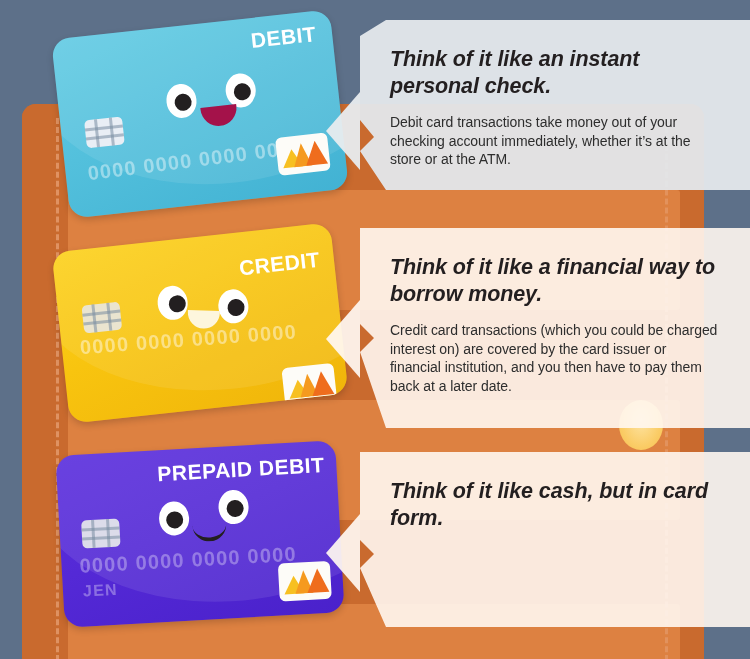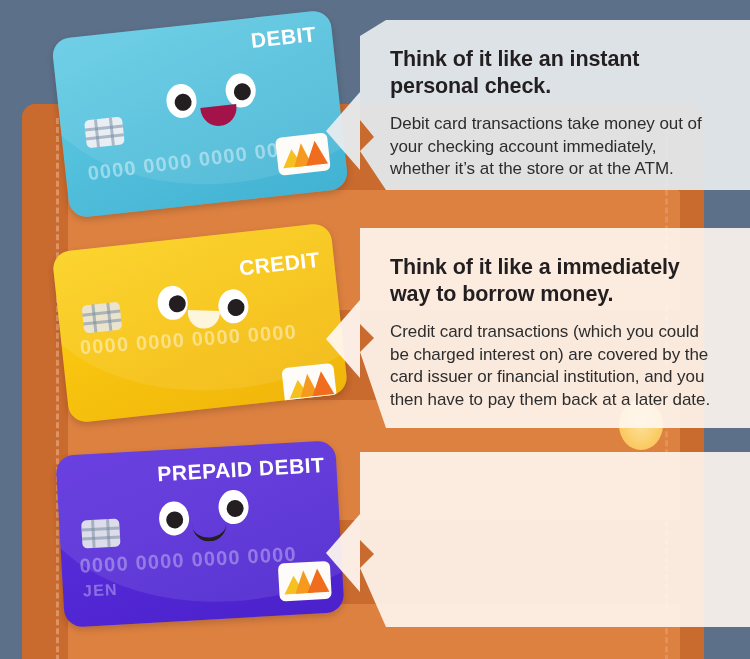--- a/index.html
+++ b/index.html
@@ -115,25 +115,25 @@
 
   
   .panel{
     position:absolute;
     background:rgba(255,247,241,.90);
     padding:26px 30px 20px 30px;
     box-sizing:border-box;
   }
   .panel.light{background:rgba(229,233,237,.94);}
   .panel .p-head{
-    font-weight:700;font-size:21.5px;line-height:1.26;
+    font-style:italic;font-weight:700;font-size:21.5px;line-height:1.26;
     color:#231f20;margin:0 0 13px 0;letter-spacing:-.1px;
   }
   .panel .p-body{
-    font-size:17px;line-height:1.33;color:#2d2d2d;margin:0;letter-spacing:-.05px;
+    font-size:14px;line-height:1.33;color:#2d2d2d;margin:0;letter-spacing:-.05px;
   }
   #panel-1{left:360px;top:20px;width:390px;height:170px;
      clip-path:polygon(26px 0, 100% 0, 100% 100%, 26px 100%, 0 131px, 14px 117px, 0 100px, 0 16px);
      background:rgba(228,232,236,.95);}
   #panel-2{left:360px;top:228px;width:390px;height:200px;
      clip-path:polygon(26px 0, 100% 0, 100% 100%, 26px 100%, 0 124px, 14px 110px, 0 96px, 0 0);}
   #panel-3{left:360px;top:452px;width:390px;height:175px;
      clip-path:polygon(26px 0, 100% 0, 100% 100%, 26px 100%, 0 116px, 14px 102px, 0 88px, 0 0);}
 
   
@@ -259,20 +259,21 @@
   <div class="notch" id="notch-3">
       <div class="tri"></div>
     </div>
 
   <div class="panel light" id="panel-1">
     <p class="p-head">Think of it like an instant personal check.</p>
     <p class="p-body">Debit card transactions take money out of your checking account immediately, whether it’s at the store or at the ATM.</p>
   </div>
 
   <div class="panel" id="panel-2">
-    <p class="p-head">Think of it like a immediately way to borrow money.</p>
+    <p class="p-head">Think of it like a financial way to borrow money.</p>
     <p class="p-body">Credit card transactions (which you could be charged interest on) are covered by the card issuer or financial institution, and you then have to pay them back at a later date.</p>
   </div>
 
   <div class="panel" id="panel-3">
+    <p class="p-head">Think of it like cash, but in card form.</p>
   </div>
 
 </div>
 
 </body></html>

